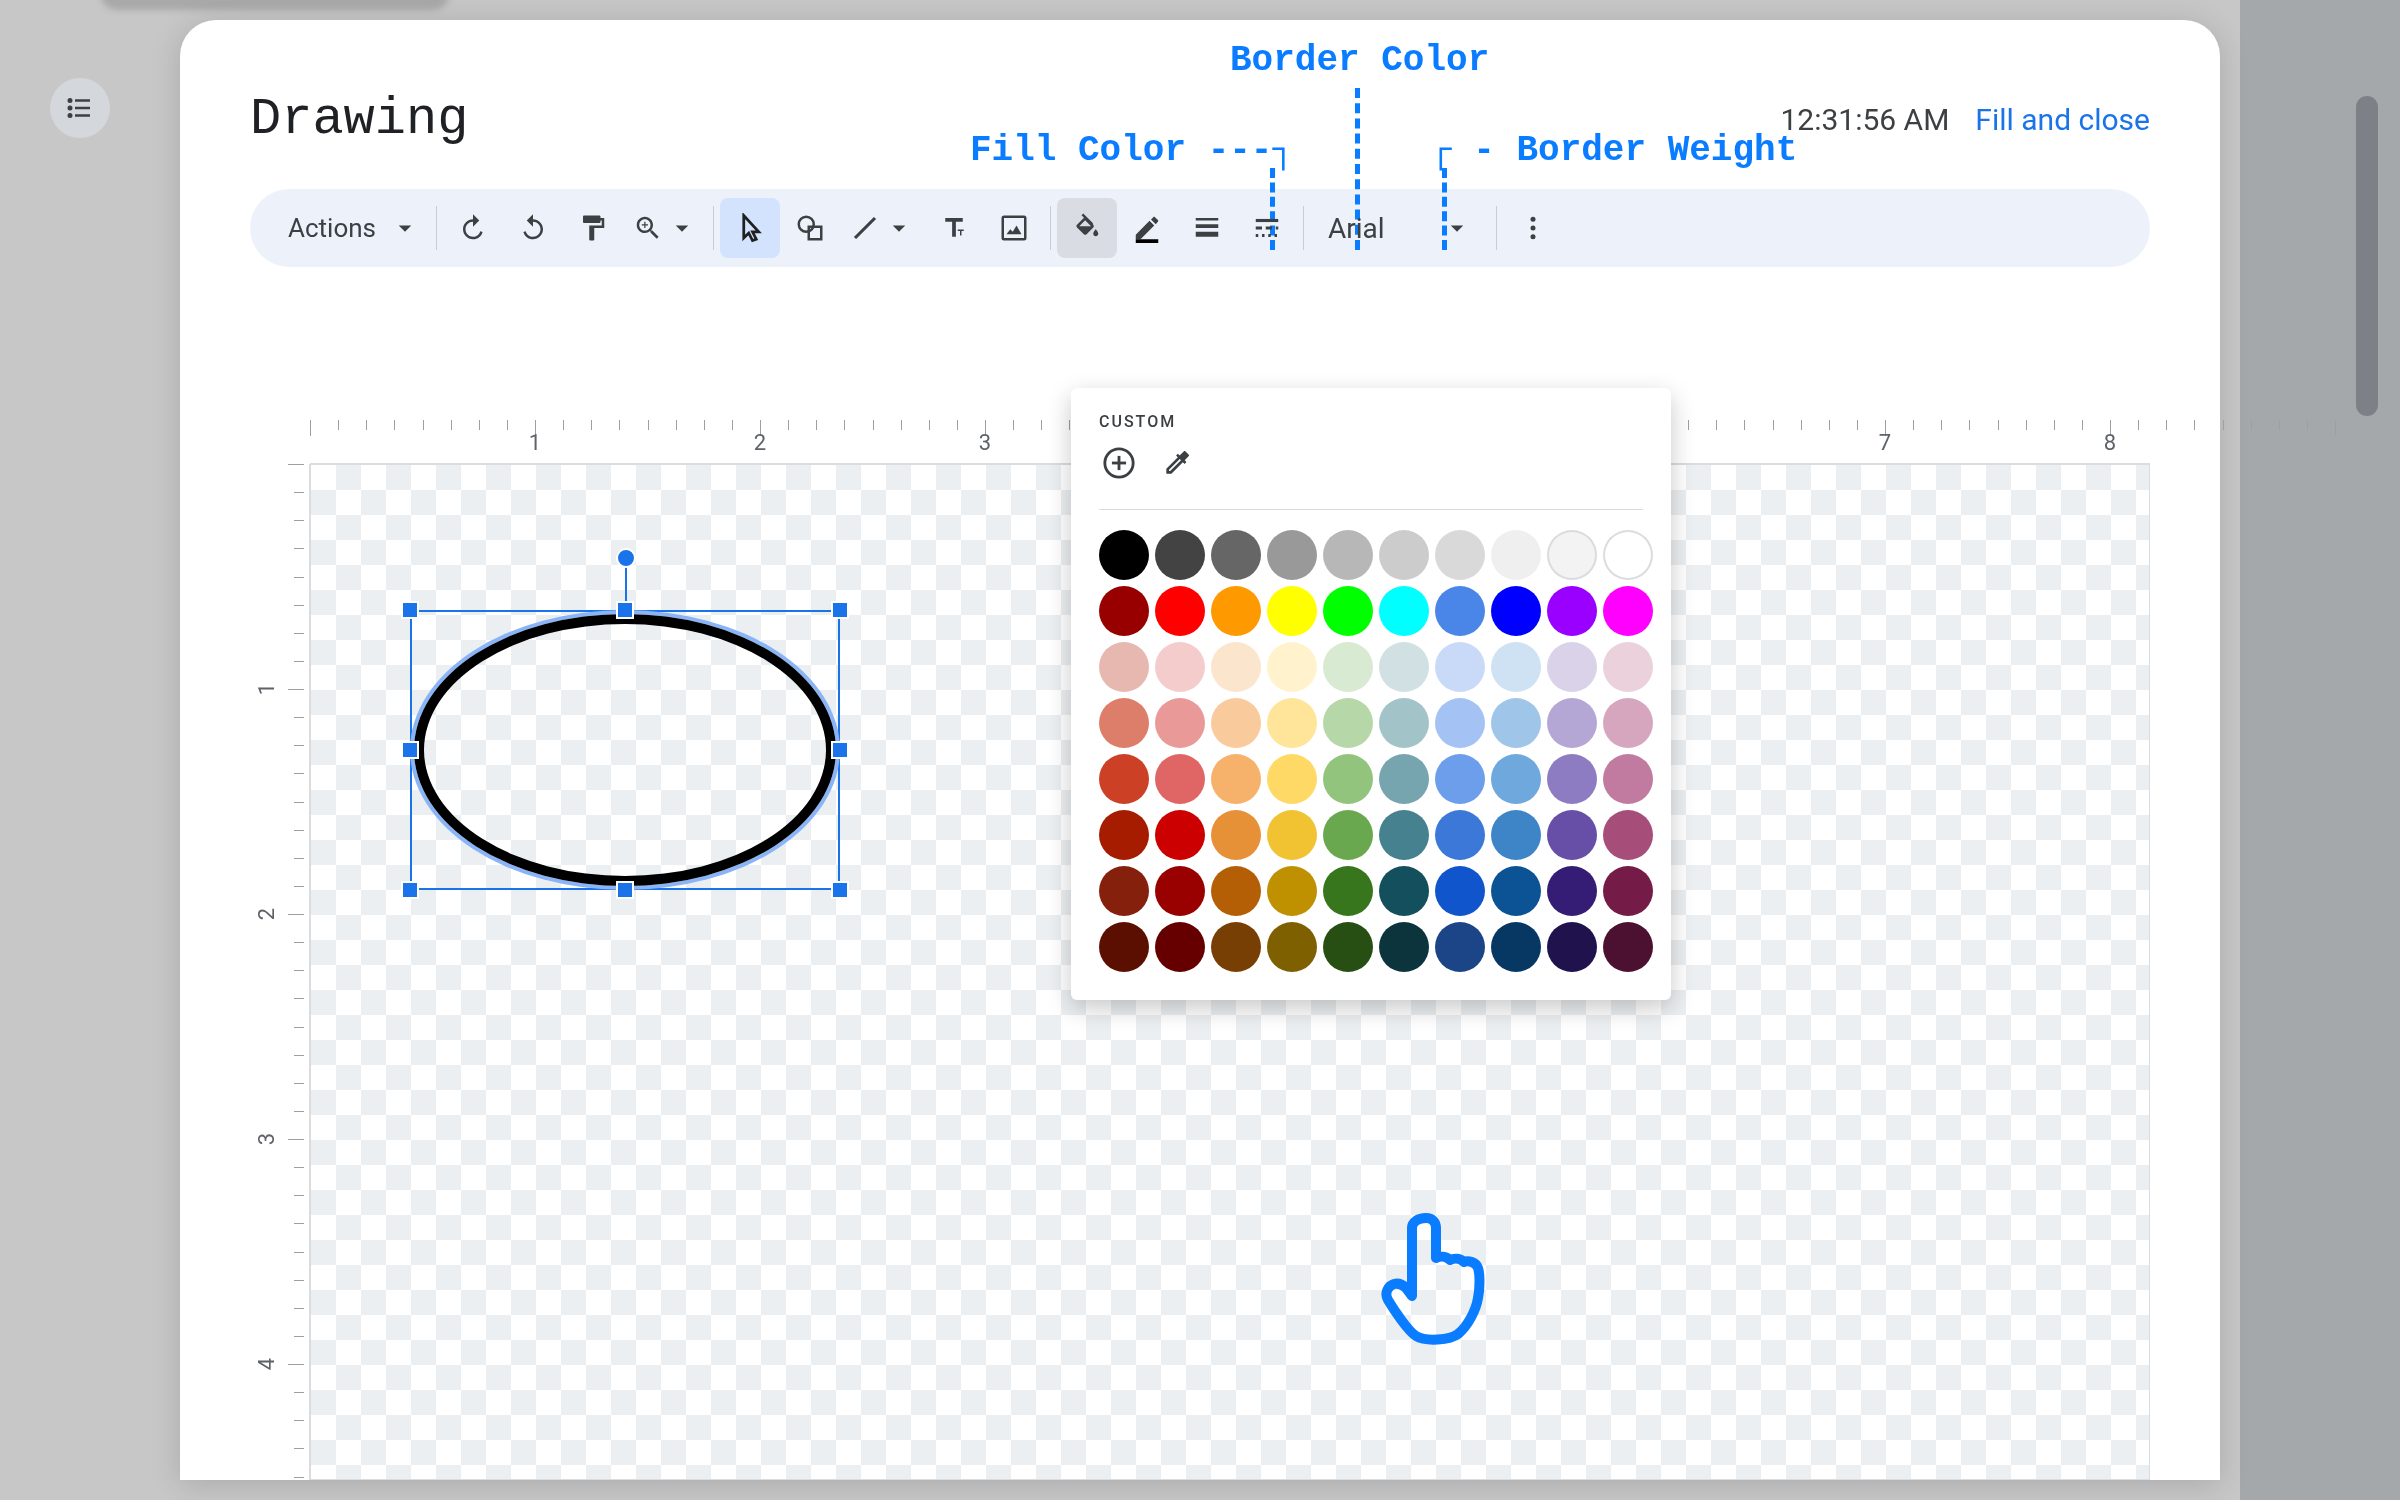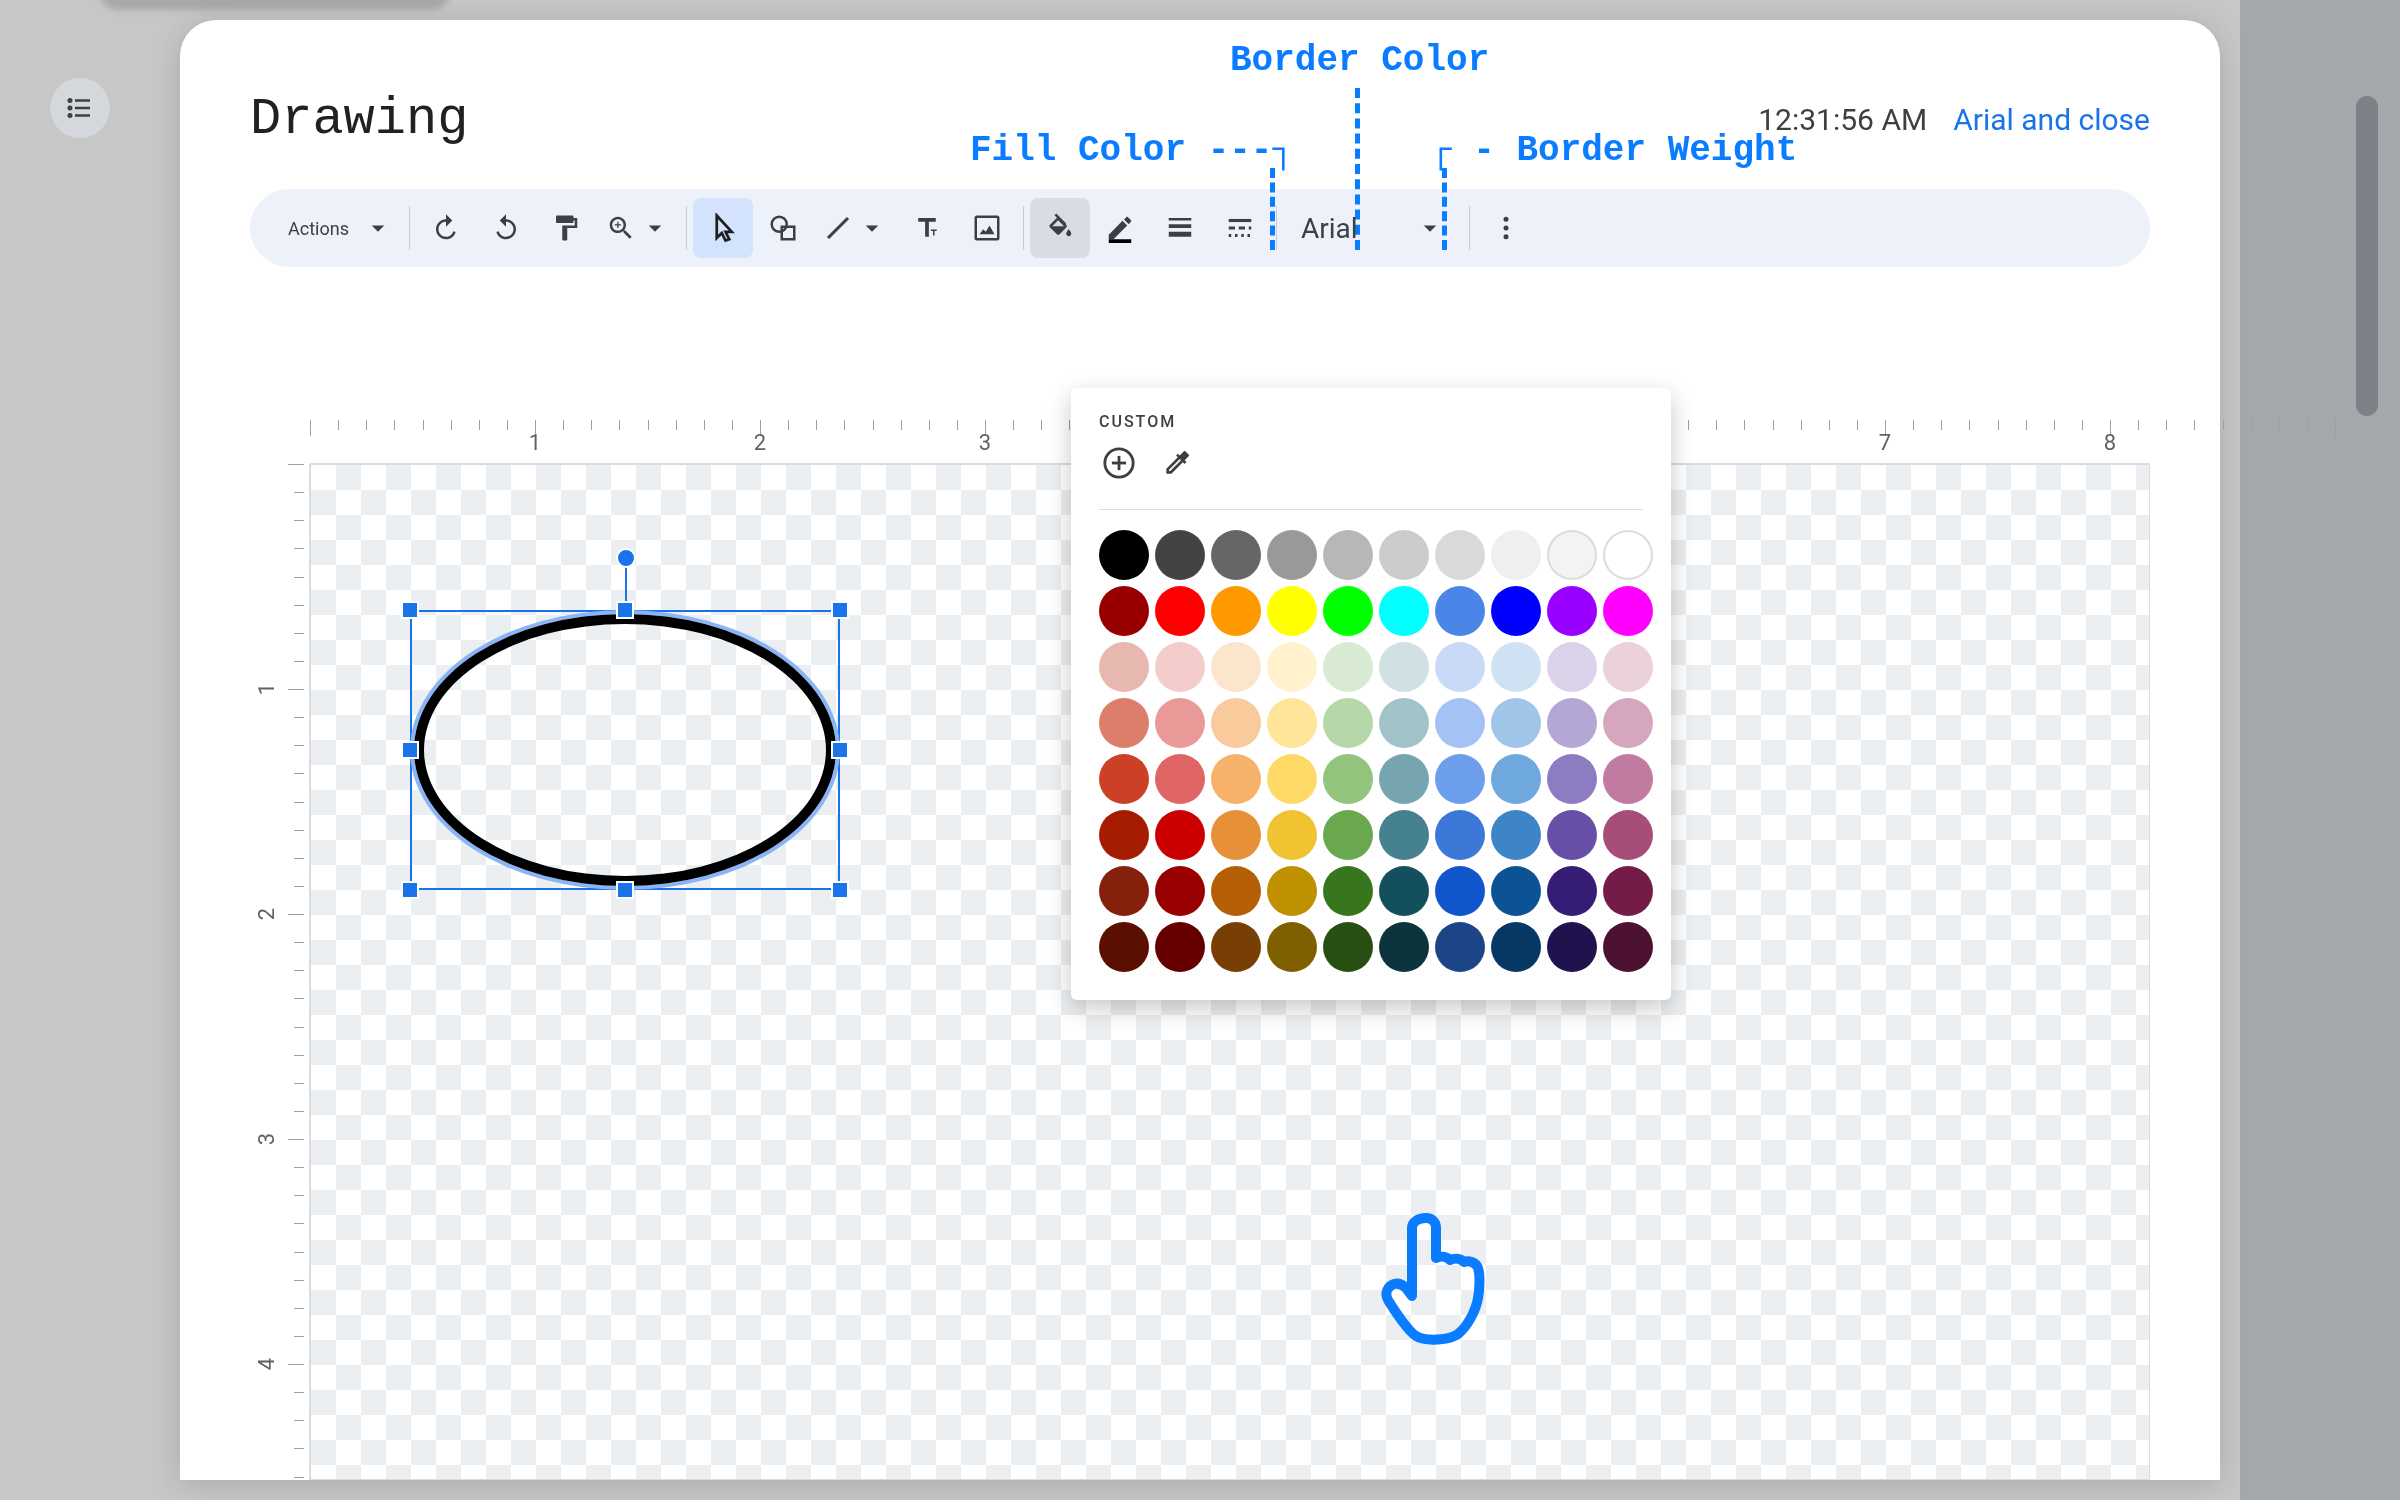--- a/index.html
+++ b/index.html
@@ -81,21 +81,21 @@
     border-radius: 8px;
     display: flex;
     align-items: center;
     justify-content: center;
     cursor: pointer;
     position: relative;
   }
   .tb-btn.active { background: #d3e3fd; }
   .tb-btn.highlight { background: #d9dde3; }
   .tb-btn svg { width: 30px; height: 30px; }
-  .tb-text { font-size: 18px; color: #3c4043; padding: 0 10px; }
+  .tb-text { font-size: 26px; color: #3c4043; padding: 0 10px; }
   .tb-caret { margin-left: 4px; }
   .font-select {
     display: flex;
     align-items: center;
     justify-content: space-between;
     width: 180px;
     padding: 0 18px;
     font-size: 28px;
     color: #3c4043;
   }
@@ -365,21 +365,21 @@
       <circle cx="4" cy="18" r="1" fill="currentColor"></circle>
   </svg>
 </div>
 
 <div class="dialog">
 
   <div class="dialog-header">
     <div class="dlg-title">Drawing</div>
     <div class="dlg-right">
       <span class="timestamp">12:31:56 AM</span>
-      <span class="save-close">Arial and close</span>
+      <span class="save-close">Fill and close</span>
     </div>
   </div>
 
   <div class="anno" style="left:790px; top:110px;"><span>Fill Color</span> ---┐</div>
   <div class="anno" style="left:1050px; top:20px;">Border Color</div>
   <div class="anno" style="left:1250px; top:110px;">┌ - <span>Border Weight</span></div>
   <div class="anno-line" style="left:1090px; top:148px; height:82px;"></div>
   <div class="anno-line" style="left:1175px; top:68px; height:162px;"></div>
   <div class="anno-line" style="left:1262px; top:148px; height:82px;"></div>
 

